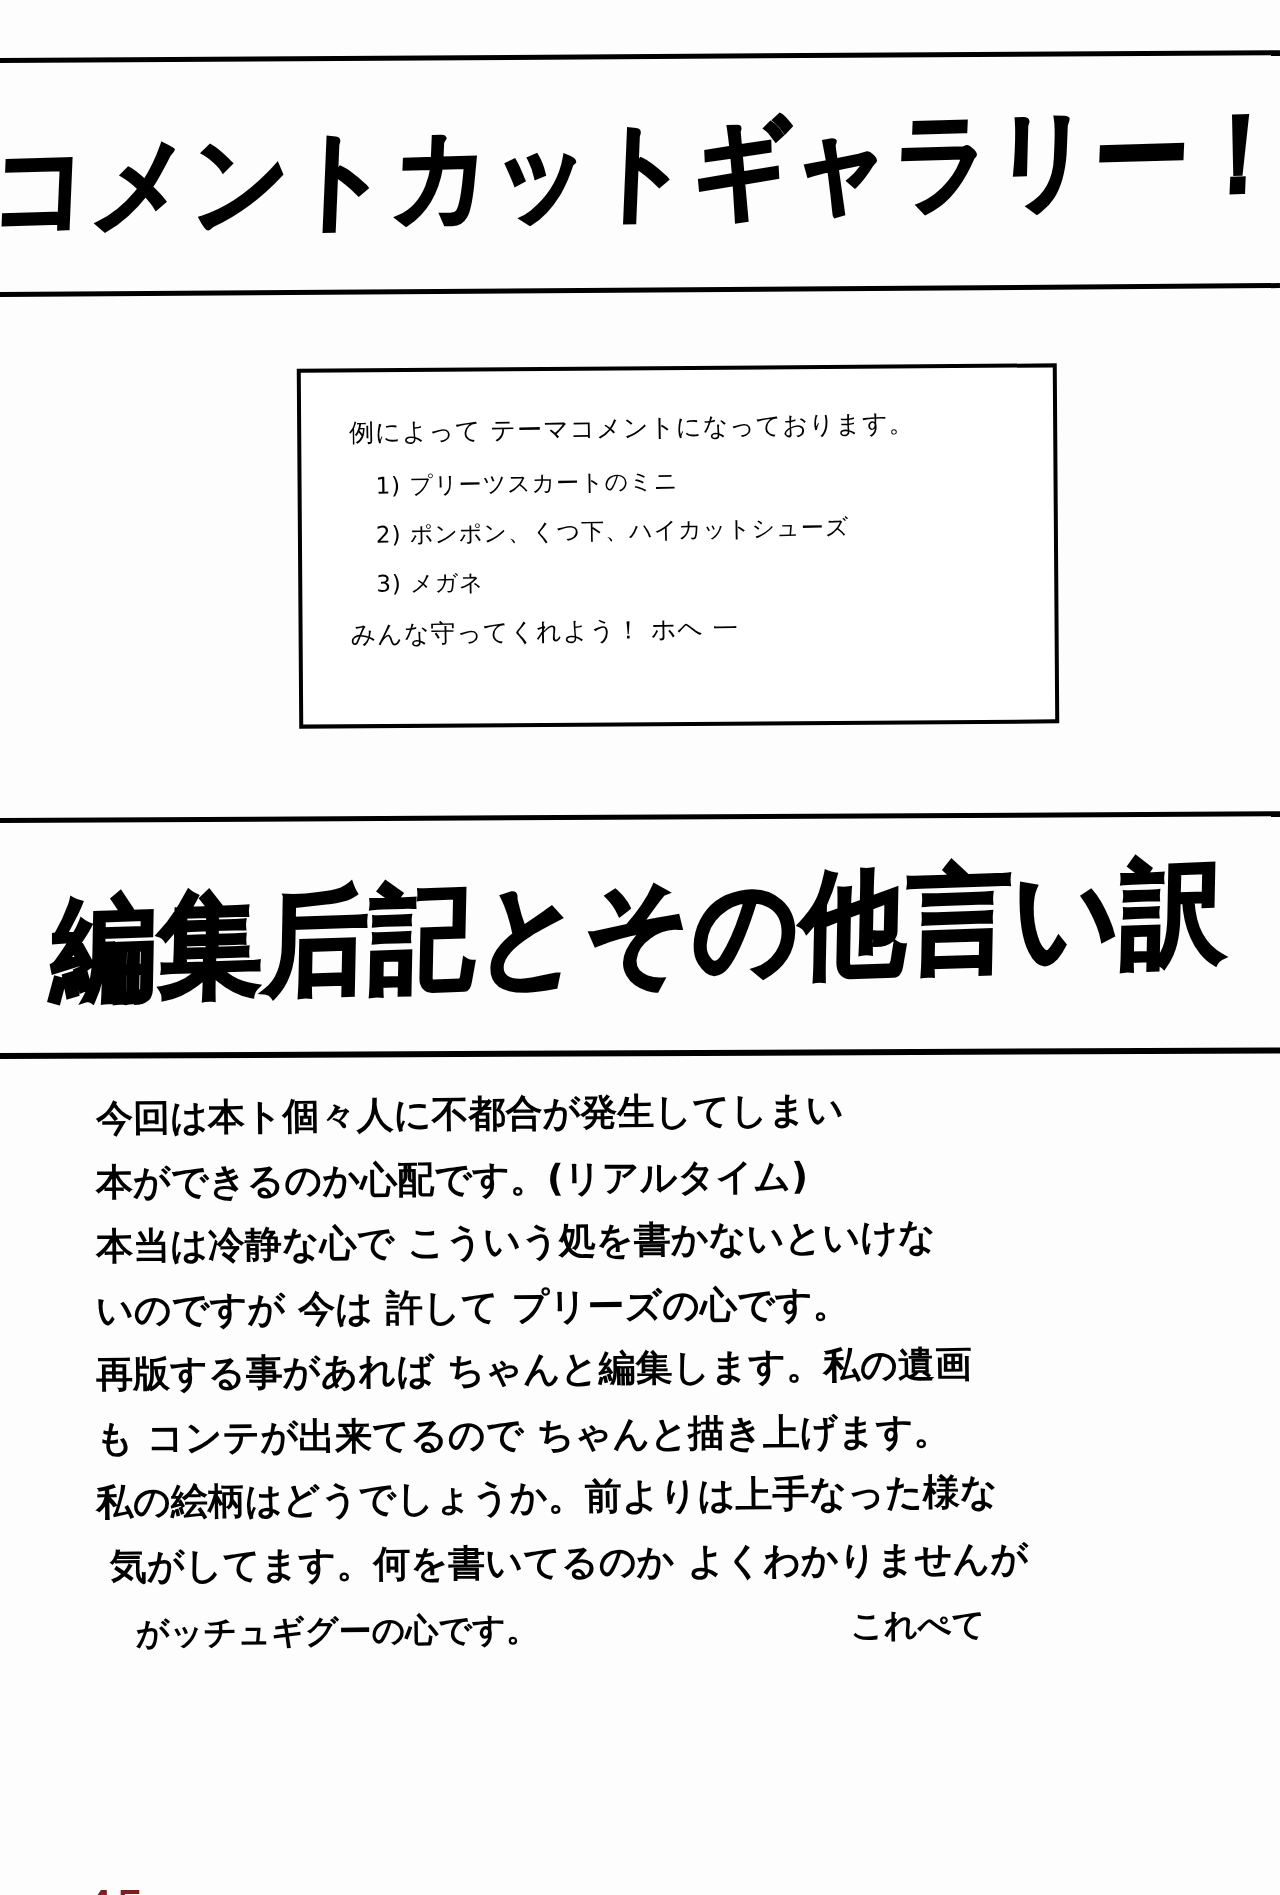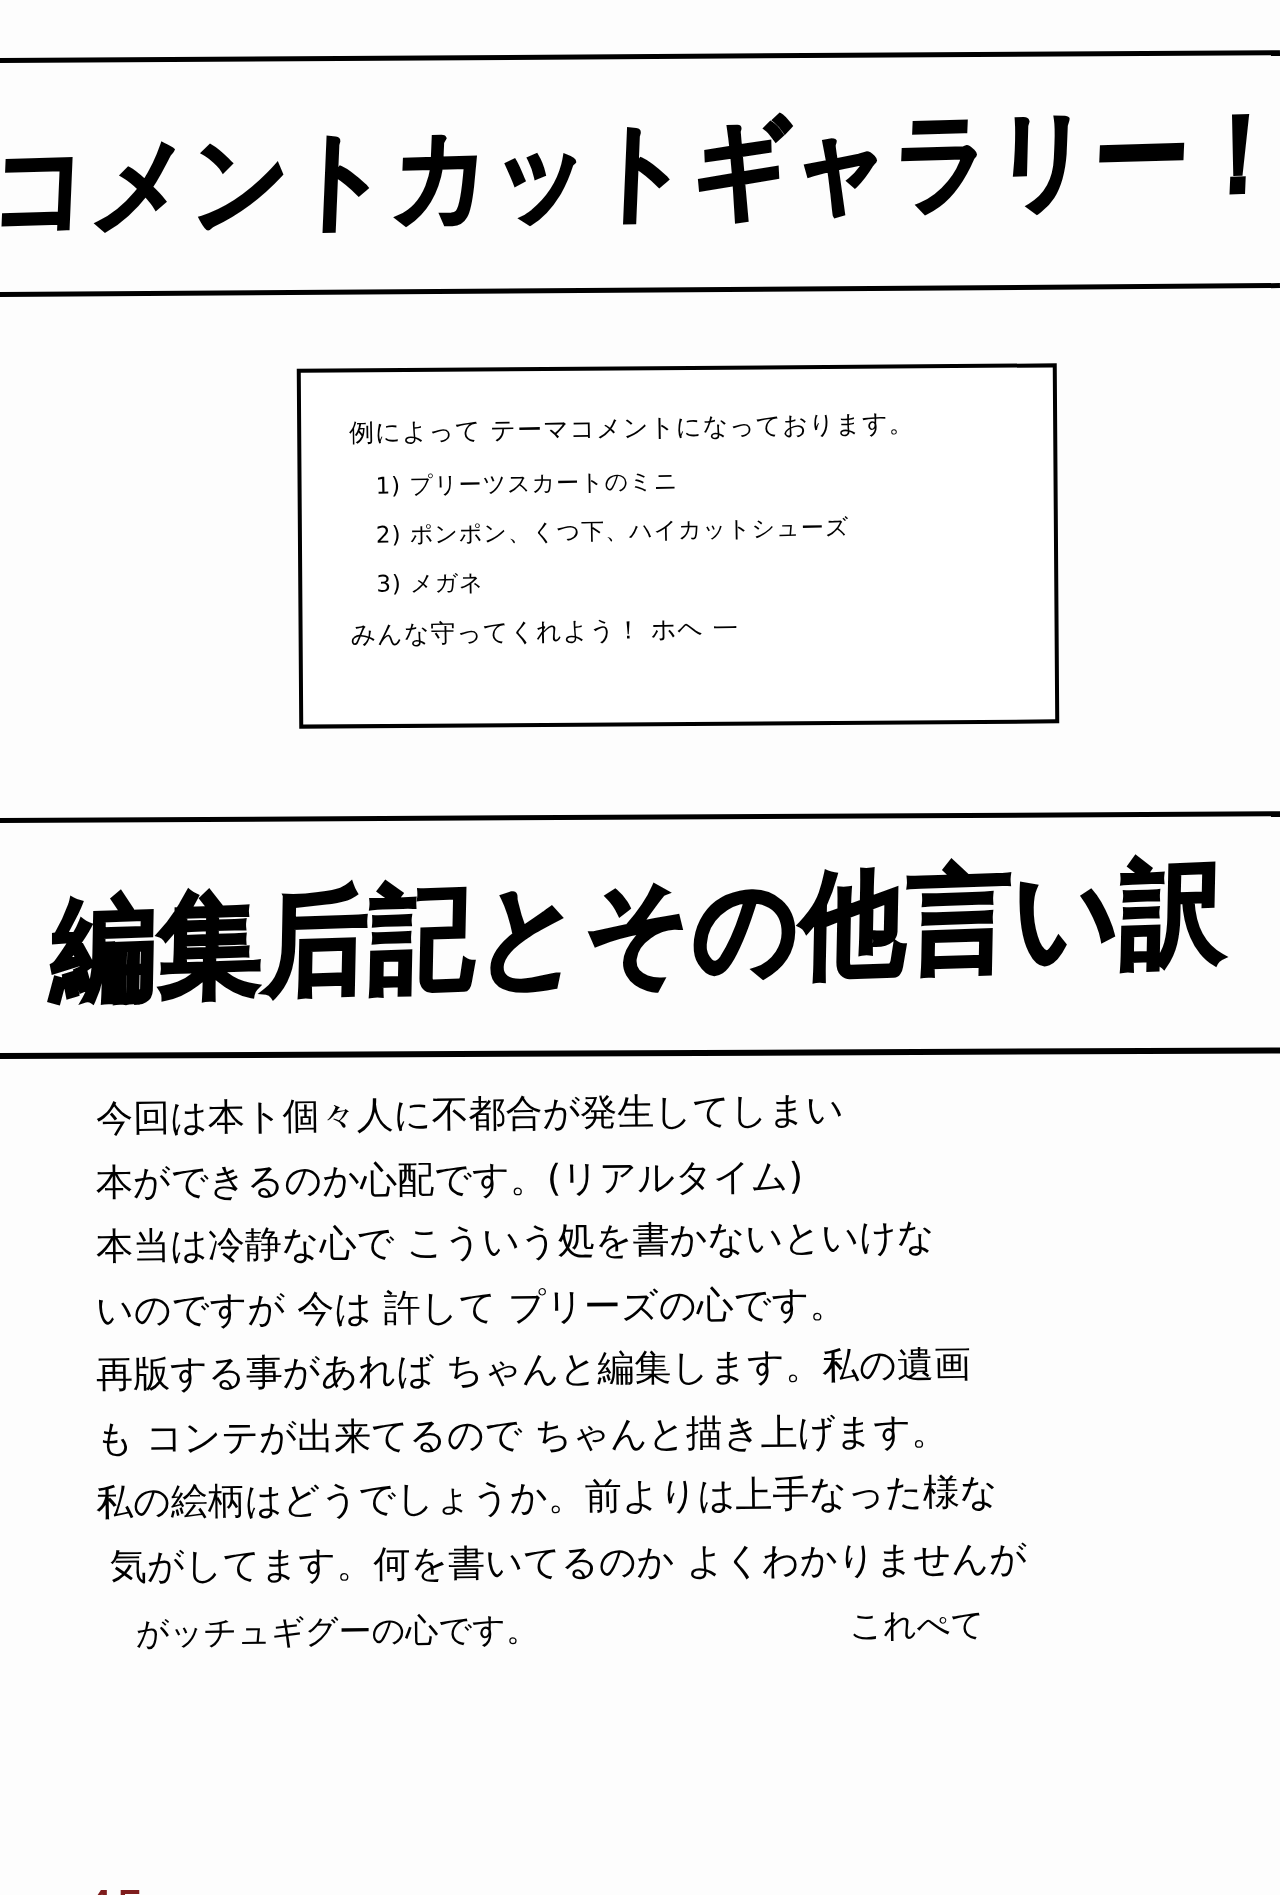--- a/index.html
+++ b/index.html
@@ -104,20 +104,21 @@
     margin-bottom: 0;
     font-size: 25px;
   }
 
   
   .body-block {
     position: absolute;
     left: 96px;
     top: 1100px;
     width: 1110px;
+    font-weight: bold;
   }
   .body-line {
     font-size: 37px;
     line-height: 1.0;
     margin-bottom: 27px;
     color: #000;
     letter-spacing: 0px;
     white-space: nowrap;
     transform-origin: left center;
   }

